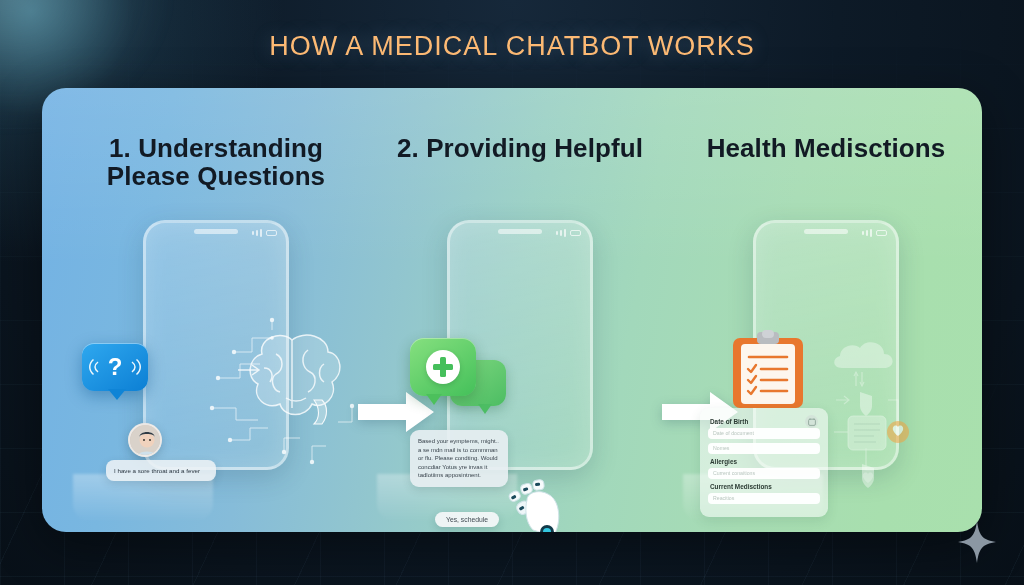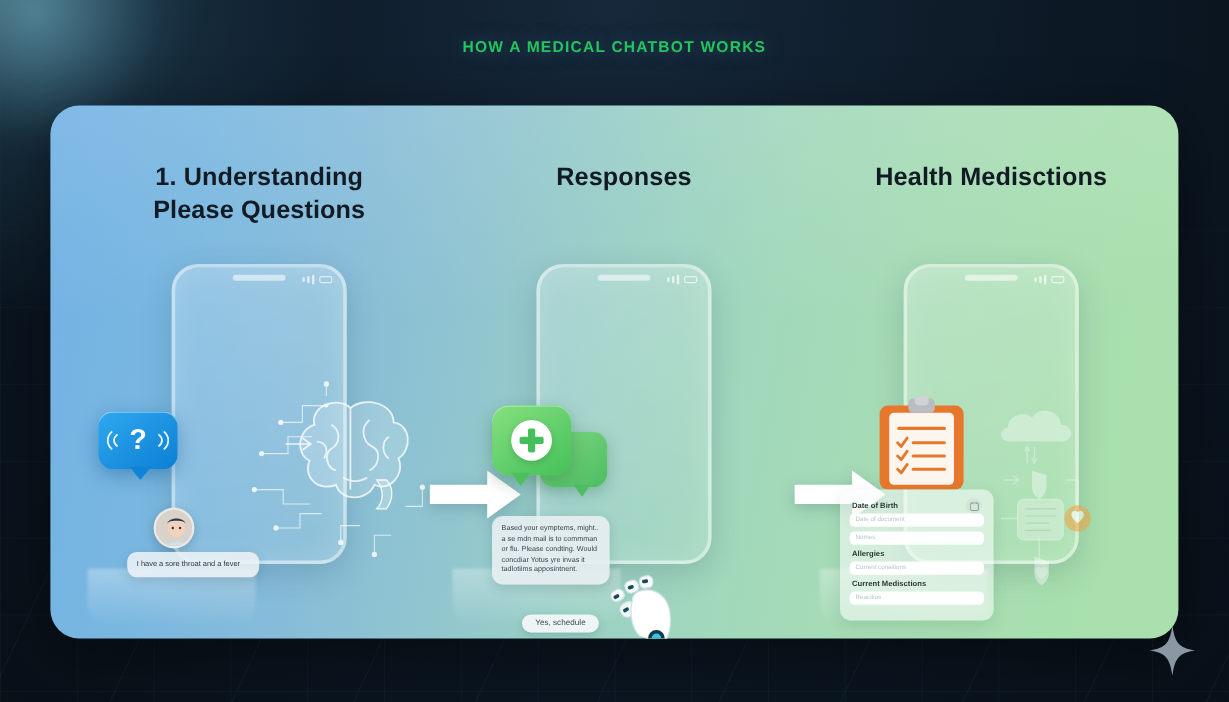--- a/index.html
+++ b/index.html
@@ -36,22 +36,22 @@
   .corner-glow-tl {
     position:absolute; left:-60px; top:-70px; width:230px; height:200px;
     background:radial-gradient(ellipse at 30% 30%, rgba(150,200,215,0.30), rgba(110,170,190,0.10) 45%, transparent 72%);
     filter:blur(6px);
   }
 
   
   .title {
     position:absolute; top:31px; left:0; right:0;
     text-align:center;
-    color:#22c55e;
-    font-size:13px; font-weight:bold;
+    color:#fdba74;
+    font-size:27px; font-weight:normal;
     letter-spacing:1.0px;
     text-shadow:0 0 18px rgba(140,190,230,0.35);
   }
 
   
   .panel {
     position:absolute;
     left:42px; top:88px; width:940px; height:444px;
     border-radius:24px;
     background:linear-gradient(100deg,
@@ -69,21 +69,21 @@
 
   .col { position:absolute; top:0; height:100%; }
   .col-1 { left:26px;  width:296px; }
   .col-2 { left:330px; width:296px; }
   .col-3 { left:634px; width:300px; }
 
   .col-head {
     position:absolute; top:46px; left:0; width:100%;
     text-align:center;
     color:#121a24;
-    font-size:21px; font-weight:bold;
+    font-size:26px; font-weight:bold;
     line-height:28px;
     letter-spacing:0.1px;
   }
   .col-head .l2 { display:block; }
 
   
   .phone {
     position:absolute; top:132px;
     width:146px; height:250px;
     border-radius:22px;
@@ -358,21 +358,21 @@
   </div>
 
   <div class="arrow arrow-1">
     <svg viewBox="0 0 76 44">
       <path d="M0 14 L48 14 L48 2 L76 22 L48 42 L48 30 L0 30 Z" fill="#ffffff"></path>
     </svg>
   </div>
 
   <div class="col col-2 p2">
     <div class="col-head">
-      <span class="l2">Responses</span>
+      <span>2. Providing Helpful</span>
     </div>
 
     <div class="phone">
       <div class="phone-status">
         <div class="bar b1"></div>
           <div class="bar b2"></div>
           <div class="bar b3"></div>
         <div class="batt"></div>
       </div>
     </div>

